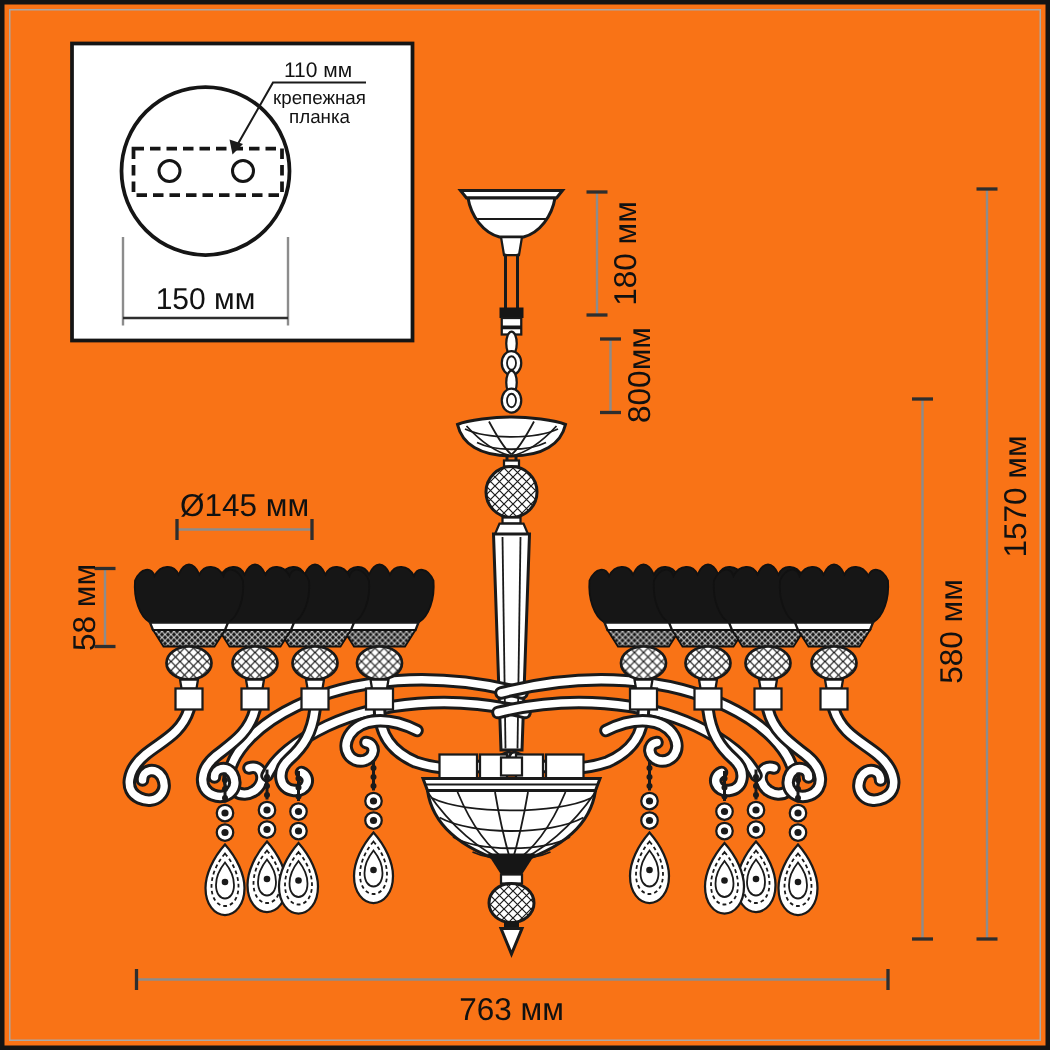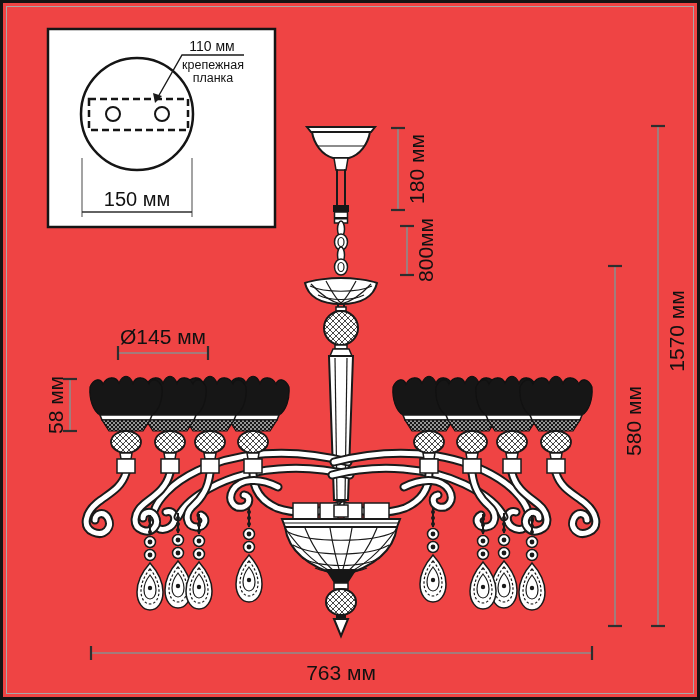--- a/index.html
+++ b/index.html
@@ -1,16 +1,16 @@
 <!DOCTYPE html>
 <html><head>
 <meta charset="utf-8">
 <style>
   html,body{margin:0;padding:0;background:#fff;}
-  #stage{position:relative;width:700px;height:700px;background:#ef4444;overflow:hidden;
+  #stage{position:relative;width:700px;height:700px;background:#f97316;overflow:hidden;
          font-family:"Liberation Sans",sans-serif;}
   svg{position:absolute;left:0;top:0;}
   
   .ln   {stroke:#1a1a1a;stroke-width:2;fill:none;stroke-linecap:round;}
   .ln1  {stroke:#1a1a1a;stroke-width:1.2;fill:none;}
   .fw   {fill:#ffffff;stroke:#1a1a1a;stroke-width:2;}
   .fw15 {fill:#ffffff;stroke:#1a1a1a;stroke-width:1.5;}
   .fd   {fill:#161616;stroke:#111;stroke-width:1.2;}
   .tO   {stroke:#1a1a1a;stroke-width:9;fill:none;stroke-linecap:round;}
   .tI   {stroke:#ffffff;stroke-width:5;fill:none;stroke-linecap:round;}

